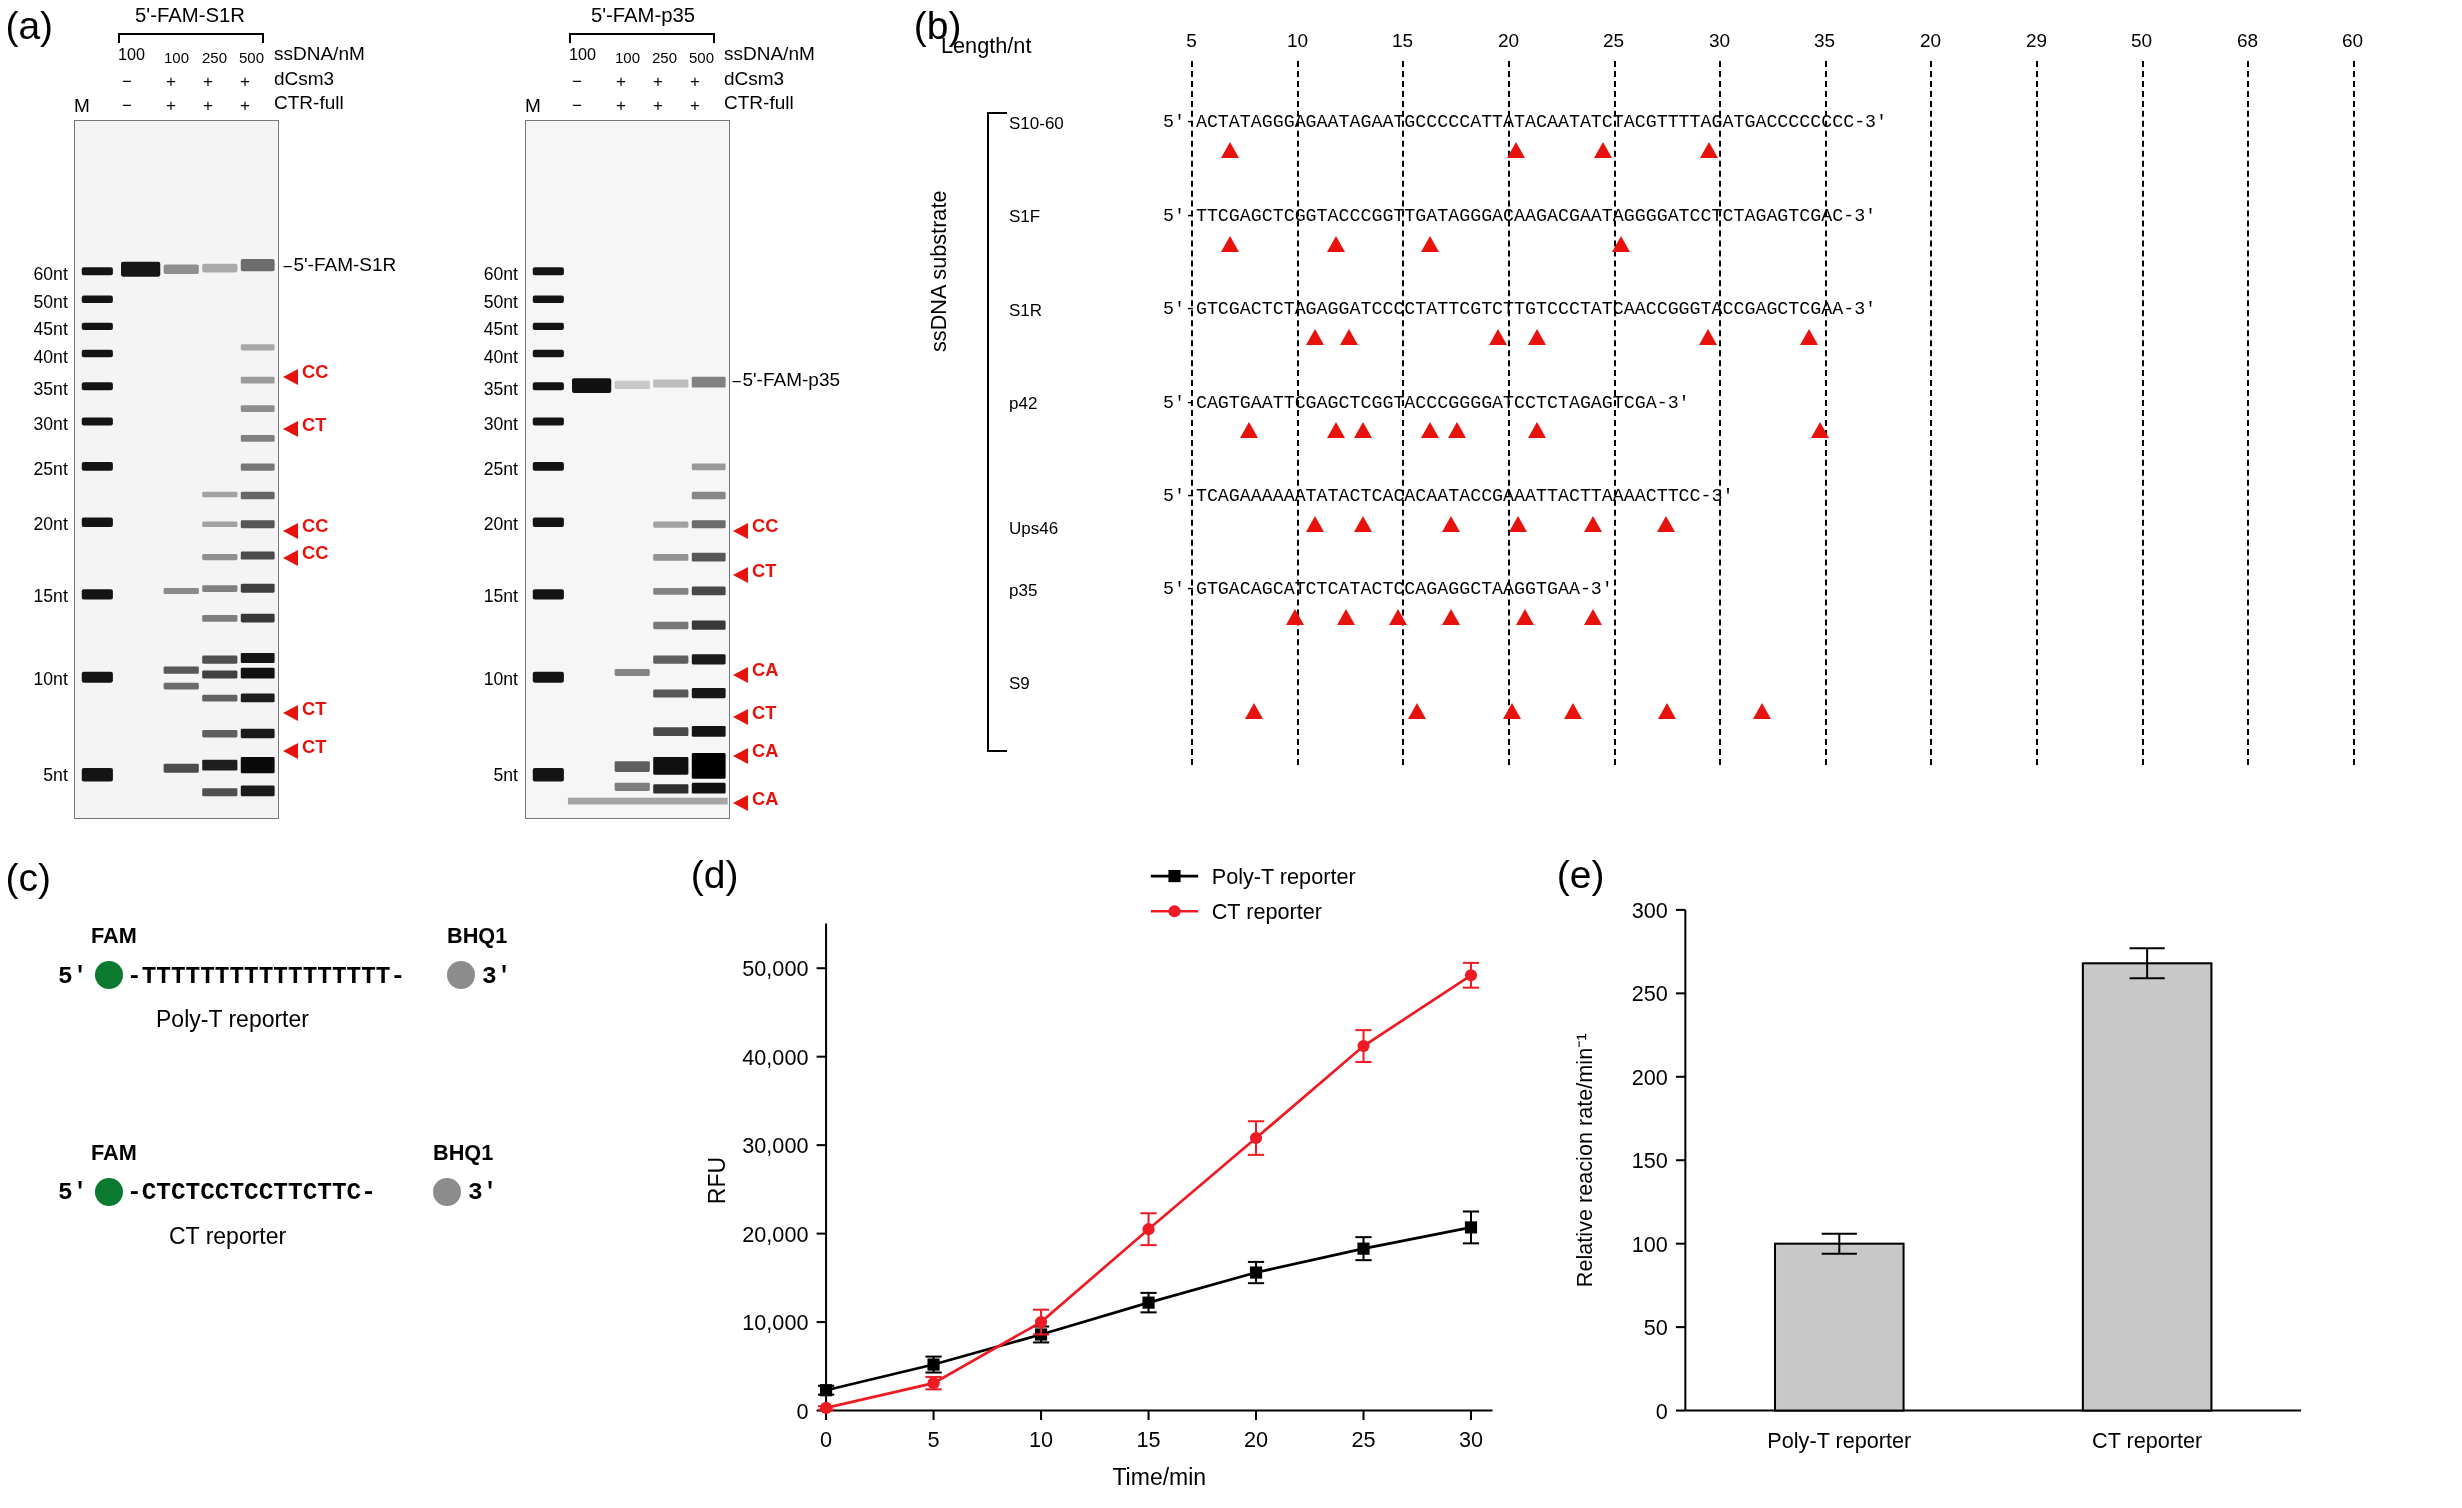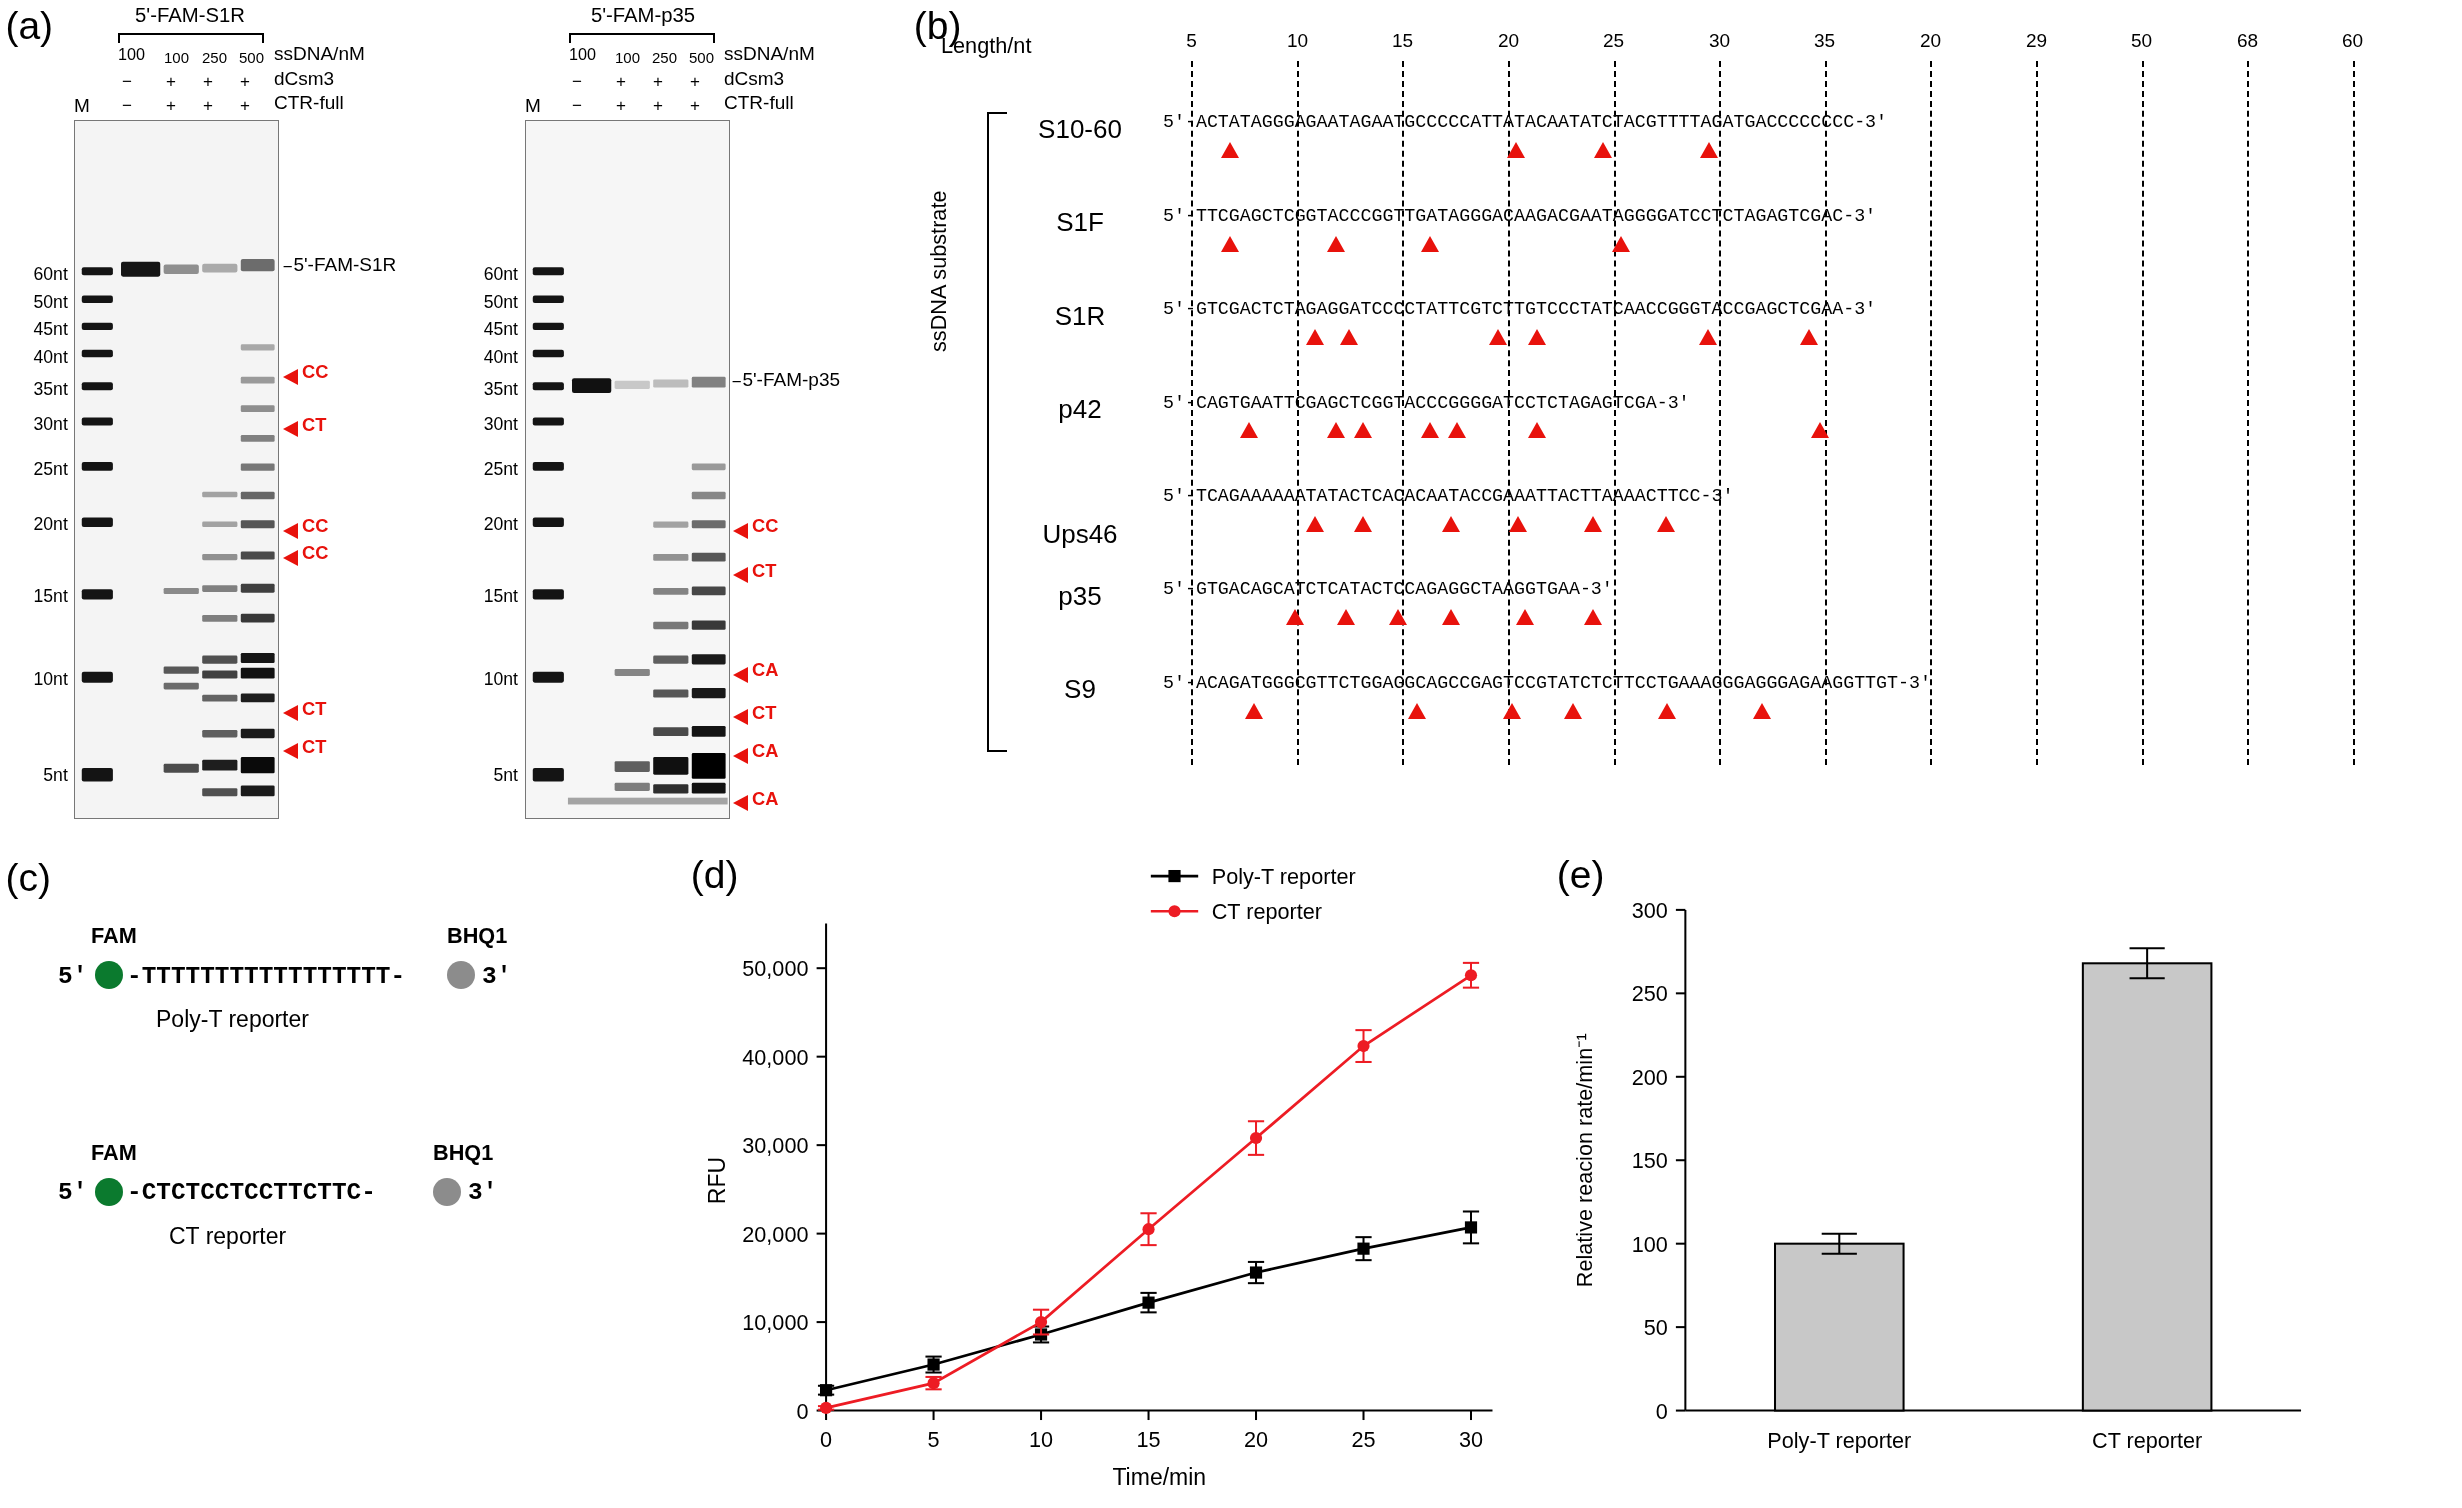--- a/index.html
+++ b/index.html
@@ -11,21 +11,21 @@
   .gel-bracket{position:absolute;border-top:2px solid #000;border-left:2px solid #000;border-right:2px solid #000;height:8.1px;}
   .lane-label-row{position:absolute;font-size:17px;white-space:nowrap;}
   .row-name{position:absolute;font-size:19px;white-space:nowrap;}
   .gel-box{position:absolute;background:#f3f3f3;border:1.4px solid #777;overflow:hidden;}
   .ladder-label{position:absolute;font-size:17.6px;text-align:right;width:61px;}
   .arrow-red{position:absolute;width:0;height:0;border-top:8.8px solid transparent;border-bottom:8.8px solid transparent;border-right:15px solid #e8120c;}
   .red-lab{position:absolute;color:#e8120c;font-size:18.3px;font-weight:bold;font-family:"Liberation Sans",sans-serif;}
   
   #panel-b{position:absolute;left:907px;top:0;width:1555px;height:846px;}
   .seq-row{position:absolute;font-family:"Liberation Mono",monospace;font-size:18.3px;white-space:pre;letter-spacing:0px;}
-  .seq-name{position:absolute;font-size:26px;text-align:center;font-family:"Liberation Sans",sans-serif;}
+  .seq-name{position:absolute;font-size:17px;text-align:left;font-family:"Liberation Sans",sans-serif;}
   .len-tick{position:absolute;font-size:19px;font-family:"Liberation Sans",sans-serif;text-align:center;width:41px;}
   .vdash{position:absolute;border-left:2px dashed #000;}
   .arrow-up{position:absolute;width:0;height:0;border-left:9.5px solid transparent;border-right:9.5px solid transparent;border-bottom:16.2px solid #e8120c;}
   
   #panel-c{position:absolute;left:0;top:849px;width:677px;height:659px;}
   .rep-line{position:absolute;font-family:"Liberation Mono",monospace;font-size:24.4px;font-weight:bold;white-space:pre;}
   .fam-dot{position:absolute;width:28.4px;height:28.4px;border-radius:50%;background:#0b7a2e;}
   .bhq-dot{position:absolute;width:28.4px;height:28.4px;border-radius:50%;background:#8c8c8c;}
   .rep-tag{position:absolute;font-size:21.7px;font-family:"Liberation Sans",sans-serif;}
   .rep-name{position:absolute;font-size:23px;font-family:"Liberation Sans",sans-serif;}
@@ -331,21 +331,20 @@
   <div class="seq-name" style="left:102px;top:581px;width:142px;">p35</div>
   <div class="seq-row" style="left:256px;top:579px;text-align:center;">5′-GTGACAGCATCTCATACTCCAGAGGCTAAGGTGAA-3′</div>
   <div class="arrow-up" style="left:379px;top:609px;"></div>
   <div class="arrow-up" style="left:430px;top:609px;"></div>
   <div class="arrow-up" style="left:482px;top:609px;"></div>
   <div class="arrow-up" style="left:535px;top:609px;"></div>
   <div class="arrow-up" style="left:609px;top:609px;"></div>
   <div class="arrow-up" style="left:677px;top:609px;"></div>
 
   <div class="seq-name" style="left:102px;top:674px;width:142px;">S9</div>
-  <div class="seq-row" style="left:256px;top:673px;">5′-ACAGATGGGCGTTCTGGAGGCAGCCGAGTCCGTATCTCTTCCTGAAAGGGAGGGAGAAGGTTGT-3′</div>
   <div class="arrow-up" style="left:338px;top:703px;"></div>
   <div class="arrow-up" style="left:501px;top:703px;"></div>
   <div class="arrow-up" style="left:596px;top:703px;"></div>
   <div class="arrow-up" style="left:657px;top:703px;"></div>
   <div class="arrow-up" style="left:751px;top:703px;"></div>
   <div class="arrow-up" style="left:846px;top:703px;"></div>
 </div>
 
 <div id="panel-c">
   <div class="panel-letter" style="left:5.4px;top:6.8px;">(c)</div>

